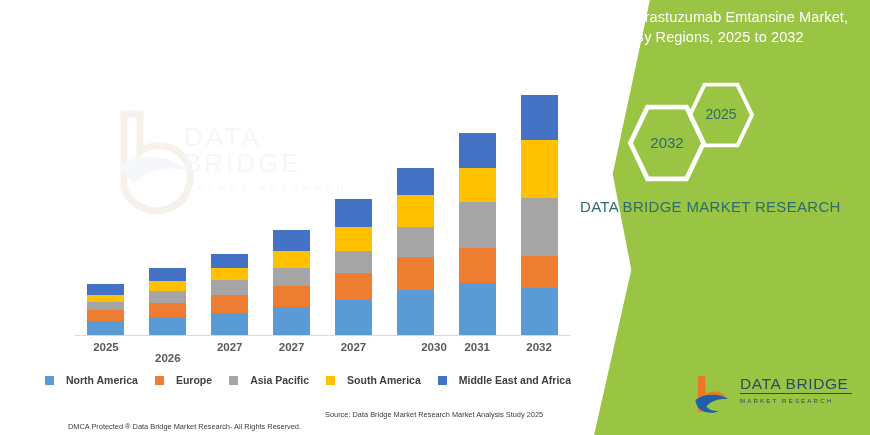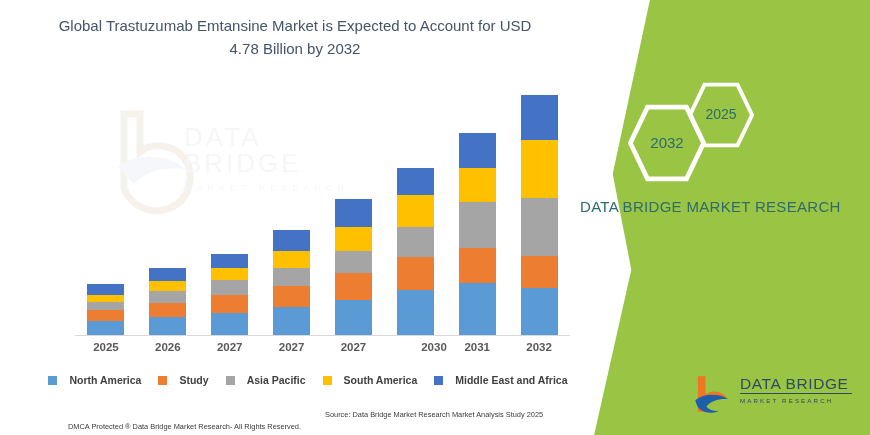--- a/index.html
+++ b/index.html
@@ -94,21 +94,20 @@
   .foot-a{position:absolute;left:68px;top:12px;white-space:nowrap;}
   .foot-b{position:absolute;left:325px;top:0;white-space:nowrap;}
 </style>
 </head>
 <body>
 
 <div id="root">
 
   <div class="chart-area">
 
-    <div class="chart-title">Global Trastuzumab Emtansine Market is Expected to Account for USD 4.78 Billion by 2032</div>
 
     <div class="watermark">
       <svg width="110" height="112" viewBox="0 0 110 112">
         <path d="M24 6 L40 6 L40 44 C52 34 74 36 84 50 C96 66 90 92 70 100 C52 108 30 98 24 80 Z" fill="none" stroke="#f2e7de" stroke-width="7"></path>
         <path d="M18 58 C38 44 72 46 86 62 C70 58 46 62 34 76 C28 70 22 64 18 58 Z" fill="#eef2f6"></path>
       </svg>
       <div class="wm-text">
         <div class="wm-main">DATA BRIDGE</div>
         <div class="wm-sub">MARKET RESEARCH</div>
       </div>
@@ -169,37 +168,37 @@
           <div class="seg" style="height: 44.9217px; background: rgb(68, 114, 196);"></div>
           <div class="seg" style="height: 57.7565px; background: rgb(255, 192, 0);"></div>
           <div class="seg" style="height: 57.7565px; background: rgb(165, 165, 165);"></div>
           <div class="seg" style="height: 32.087px; background: rgb(237, 125, 49);"></div>
           <div class="seg" style="height: 47.0609px; background: rgb(91, 155, 213);"></div>
         </div>
       </div>
 
     <div class="xlabels" id="xlabels">
         <div class="xlab" style="left: 0.9375px;">2025</div>
-        <div class="xlab" style="left: 62.8125px;">2026</div>
+        <div class="xlab" style="left: 62.8125px; margin-top: 11px;">2026</div>
         <div class="xlab" style="left: 124.688px;">2027</div>
         <div class="xlab" style="left: 186.562px;">2027</div>
         <div class="xlab" style="left: 248.438px;">2027</div>
         <div class="xlab" style="left: 329px;">2030</div>
         <div class="xlab" style="left: 372.188px;">2031</div>
         <div class="xlab" style="left: 434.062px;">2032</div>
       </div>
 
     <div class="legend" id="legend">
         <div class="leg-item">
           <span class="leg-swatch" style="background: rgb(91, 155, 213);"></span>
           <span>North America</span>
         </div>
         <div class="leg-item">
           <span class="leg-swatch" style="background: rgb(237, 125, 49);"></span>
-          <span>Study</span>
+          <span>Europe</span>
         </div>
         <div class="leg-item">
           <span class="leg-swatch" style="background: rgb(165, 165, 165);"></span>
           <span>Asia Pacific</span>
         </div>
         <div class="leg-item">
           <span class="leg-swatch" style="background: rgb(255, 192, 0);"></span>
           <span>South America</span>
         </div>
         <div class="leg-item">
@@ -210,20 +209,21 @@
 
     <div class="footer">
       <div class="foot-a">DMCA Protected ® Data Bridge Market Research- All Rights Reserved.</div>
       <div class="foot-b">Source: Data Bridge Market Research  Market Analysis Study 2025</div>
     </div>
   </div>
 
   <div class="green-panel"></div>
   <div class="green-inner">
 
+    <div class="panel-title">Global Trastuzumab Emtansine Market, By Regions, 2025 to 2032</div>
 
     <div class="hex-wrap">
       <div class="hex hex-2025">
         <svg viewBox="0 0 100 100" preserveAspectRatio="none">
           <polygon points="25,4 75,4 97,50 75,96 25,96 3,50" fill="none" stroke="#ffffff" stroke-width="6"></polygon>
         </svg>
         <span>2025</span>
       </div>
       <div class="hex hex-2032">
         <svg viewBox="0 0 100 100" preserveAspectRatio="none">

